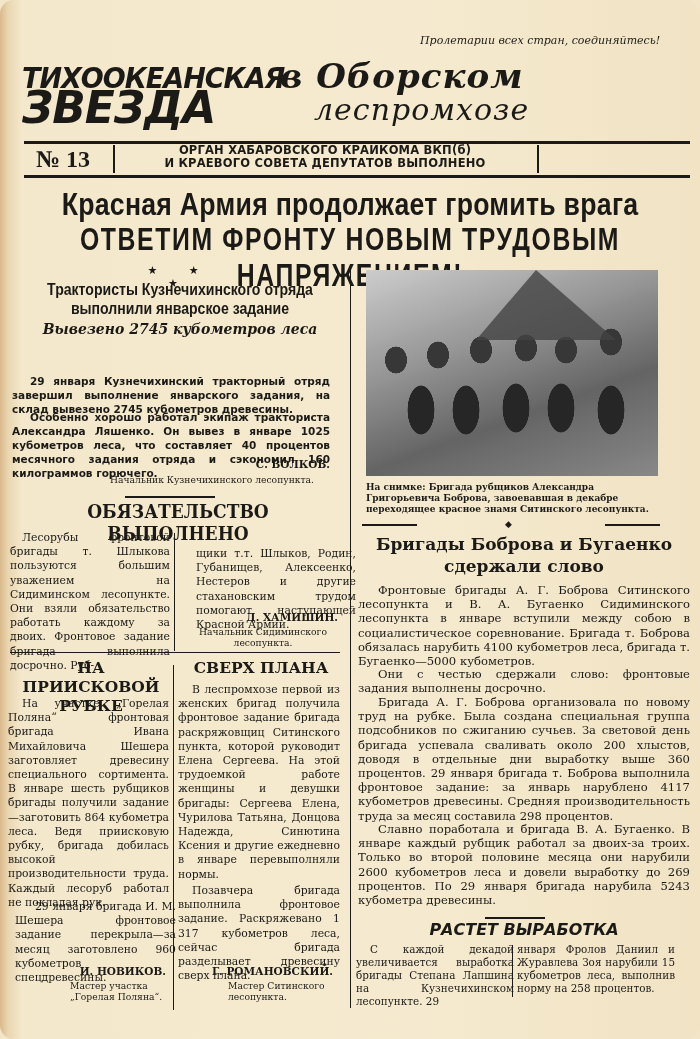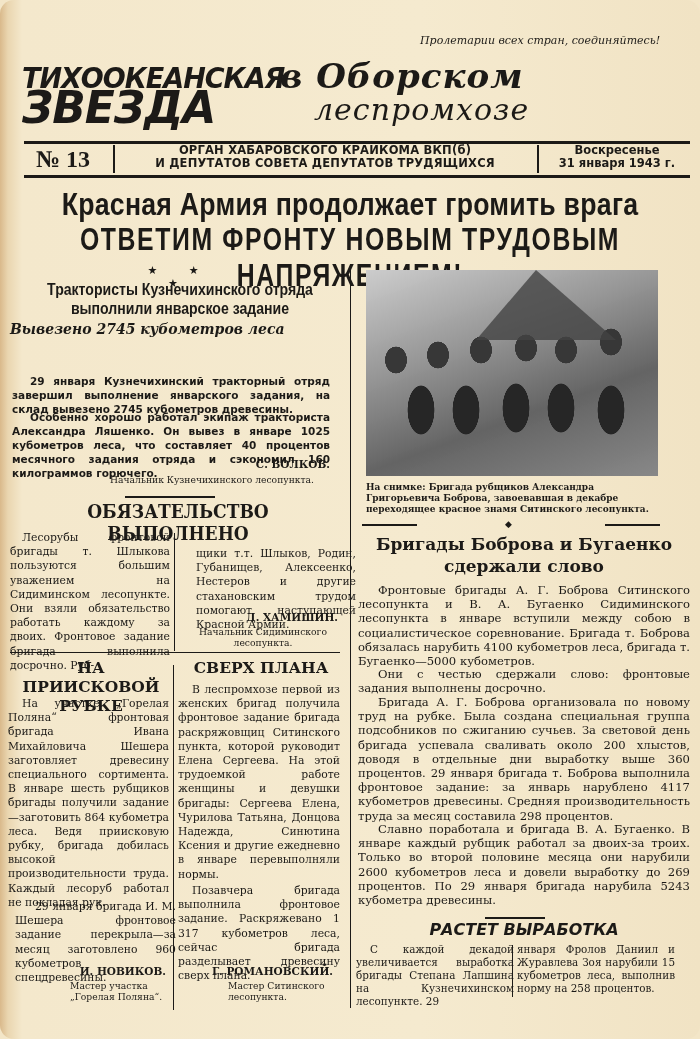--- a/index.html
+++ b/index.html
@@ -65,38 +65,34 @@
   <div class="abs mast1">ТИХООКЕАНСКАЯ</div>
   <div class="abs mast2">ЗВЕЗДА</div>
   <div class="abs script1">в Оборском</div>
   <div class="abs script2">леспромхозе</div>
 
   <div class="abs rule" style="left:24px;top:141px;width:666px;height:2.5px;"></div>
   <div class="abs hdr-num">№ 13</div>
   <div class="abs vline" style="left:113px;top:145px;height:28px;"></div>
   <div class="abs hdr-org">
     <div>ОРГАН ХАБАРОВСКОГО КРАЙКОМА ВКП(б)</div>
-    <div>И ДЕПУТАТОВ СОВЕТА ДЕПУТАТОВ ТРУДЯЩИХСЯ</div>
+    <div>И КРАЕВОГО СОВЕТА ДЕПУТАТОВ ВЫПОЛНЕНО</div>
   </div>
   <div class="abs vline" style="left:537px;top:145px;height:28px;"></div>
-  <div class="abs hdr-date">
-    <div>Воскресенье</div>
-    <div>31 января 1943 г.</div>
-  </div>
   <div class="abs rule" style="left:24px;top:175px;width:666px;height:2.5px;"></div>
 
   <div class="abs head1">Красная Армия продолжает громить врага</div>
   <div class="abs head2">ОТВЕТИМ ФРОНТУ НОВЫМ ТРУДОВЫМ НАПРЯЖЕНИЕМ!</div>
 
   <div class="abs stars">★ ★ ★</div>
   <div class="abs sec-title" style="left:10px;top:280px;width:340px;font-size:16px;line-height:19px;transform:scaleX(0.88);">
     <div>Трактористы Кузнечихинского отряда</div>
     <div>выполнили январское задание</div>
   </div>
-  <div class="abs" style="left:10px;top:321px;width:340px;font-family:'DejaVu Serif',serif;font-style:italic;font-weight:bold;font-size:14px;">Вывезено 2745 кубометров леса</div>
+  <div class="abs" style="left:10px;top:321px;width:340px;text-align:center;font-family:'DejaVu Serif',serif;font-style:italic;font-weight:bold;font-size:14px;">Вывезено 2745 кубометров леса</div>
   <div class="abs bold-sans" style="left:12px;top:342px;width:318px;text-align:justify;text-indent:18px;margin-top:32px;">29 января Кузнечихинский тракторный отряд завершил выполнение январского задания, на склад вывезено 2745 кубометров древесины.</div>
   <div class="abs bold-sans" style="left:12px;top:392px;width:318px;text-align:justify;text-indent:18px;margin-top:18px;">Особенно хорошо работал экипаж тракториста Александра Ляшенко. Он вывез в январе 1025 кубометров леса, что составляет 40 процентов месячного задания отряда и сэкономил 160 килограммов горючего.</div>
   <div class="abs sig" style="left:12px;top:458px;width:318px;">С. ВОЛКОВ.</div>
   <div class="abs sigrole" style="left:110px;top:474px;width:230px;">Начальник Кузнечихинского лесопункта.</div>
   <div class="abs ornament" style="left:125px;top:496px;width:90px;"></div>
 
   <div class="abs sec-title" style="left:8px;top:500px;width:340px;font-family:'DejaVu Serif',serif;font-size:19px;transform:scaleX(0.9);">ОБЯЗАТЕЛЬСТВО ВЫПОЛНЕНО</div>
   <div class="abs serif-body" style="left:10px;top:531px;width:160px;text-indent:12px;">Лесорубы фронтовой бригады т. Шлыкова пользуются большим уважением на Сидиминском лесопункте. Они взяли обязательство работать каждому за двоих. Фронтовое задание бригада выполнила досрочно. Руб-</div>
   <div class="abs vline" style="left:174px;top:533px;height:118px;width:1px;"></div>
   <div class="abs serif-body" style="left:196px;top:531px;width:160px;margin-top:16px;">щики т.т. Шлыков, Родин, Губанищев, Алексеенко, Нестеров и другие стахановским трудом помогают наступающей Красной Армии.</div>

